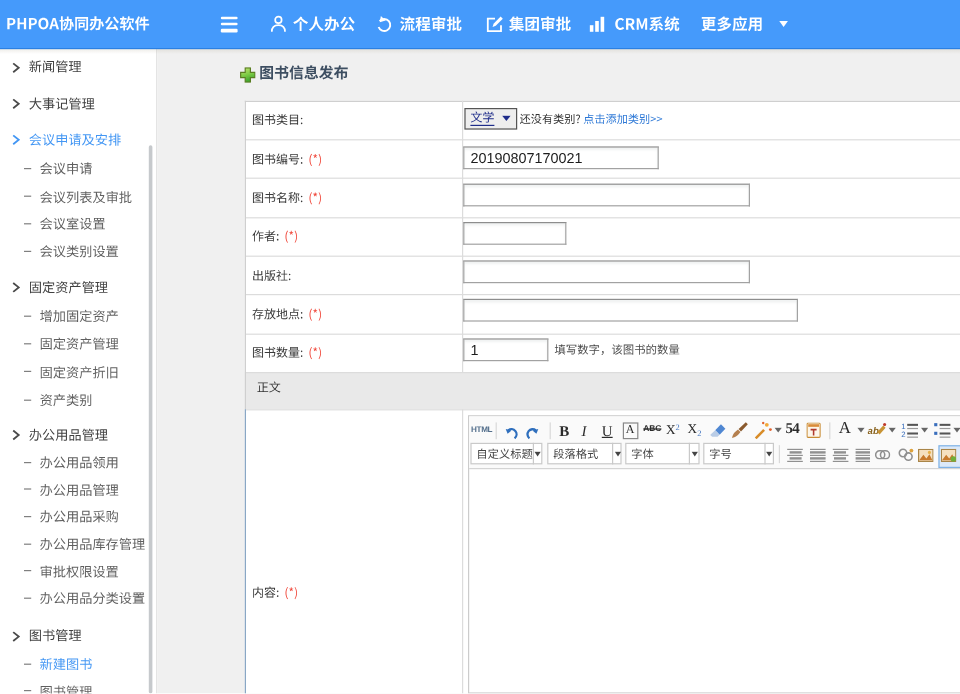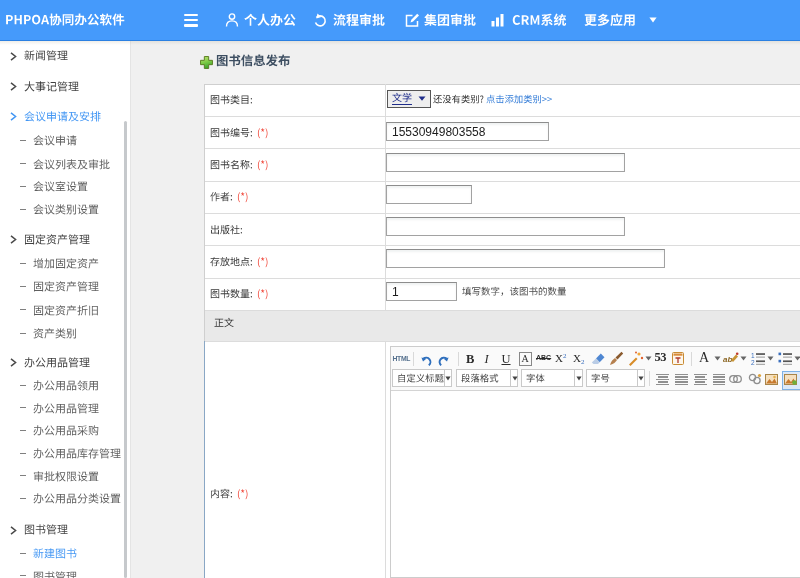--- a/index.html
+++ b/index.html
@@ -235,21 +235,21 @@
 <svg style="position:absolute;left:417.5px;top:95.5px" width="8" height="5" viewBox="0 0 8 5">
     <path d="M0.5 0.5 L7.5 0.5 L4 4.8 Z" fill="#1f2d8a"></path>
   </svg>
 <svg style="position:absolute;left:433.0px;top:91.6px;overflow:visible" width="53" height="15">
     <path transform="translate(0,10.56)" d="M6.3 -4.5C7 -3.9 7.9 -2.9 8.3 -2.4L8.8 -2.9C8.4 -3.4 7.5 -4.3 6.8 -4.9ZM0.8 -7.3C1.3 -6.8 1.9 -6.1 2.2 -5.7L2.8 -6.1C2.5 -6.6 1.8 -7.2 1.3 -7.7ZM3 -7.2V-6.5H5.8C5.1 -5 3.9 -3.7 2.6 -2.9C2.8 -2.8 3 -2.5 3.1 -2.4C3.9 -2.9 4.7 -3.6 5.4 -4.4V-0.6H6.1V-5.4C6.3 -5.8 6.5 -6.1 6.6 -6.5H8.6V-7.2ZM2.3 -4.7H0.4V-4H1.6V-1.1C1.2 -0.9 0.7 -0.5 0.2 0.1L0.7 0.8C1.2 0.1 1.6 -0.5 1.9 -0.5C2.1 -0.5 2.5 -0.1 2.8 0.1C3.5 0.5 4.3 0.6 5.5 0.6C6.5 0.6 8.2 0.6 8.8 0.5C8.9 0.3 9 -0 9.1 -0.2C8.1 -0.1 6.7 -0.1 5.5 -0.1C4.5 -0.1 3.6 -0.1 3 -0.5C2.7 -0.7 2.5 -0.9 2.3 -1Z M10.1 -7.2C10.6 -6.9 11.4 -6.4 11.8 -6.1L12.2 -6.7C11.8 -7 11 -7.4 10.5 -7.7ZM9.6 -4.7C10.2 -4.4 11 -3.9 11.3 -3.7L11.7 -4.2C11.3 -4.5 10.6 -4.9 10 -5.2ZM9.9 0.2 10.5 0.6C11 -0.3 11.6 -1.4 12.1 -2.4L11.6 -2.8C11.1 -1.8 10.4 -0.6 9.9 0.2ZM13.4 -7.5V-6.4C13.4 -5.7 13.2 -4.9 12 -4.4C12.1 -4.3 12.4 -4 12.5 -3.8C13.8 -4.5 14.1 -5.5 14.1 -6.4V-6.8H15.9V-5.4C15.9 -4.7 16.1 -4.4 16.8 -4.4C16.9 -4.4 17.5 -4.4 17.6 -4.4C17.8 -4.4 18.1 -4.4 18.2 -4.4C18.2 -4.6 18.1 -4.9 18.1 -5.1C18 -5.1 17.8 -5.1 17.6 -5.1C17.5 -5.1 17 -5.1 16.8 -5.1C16.7 -5.1 16.6 -5.2 16.6 -5.4V-7.5ZM16.6 -3.1C16.2 -2.3 15.7 -1.7 15.1 -1.3C14.4 -1.8 13.9 -2.4 13.6 -3.1ZM12.5 -3.7V-3.1H13.1L12.9 -3C13.3 -2.2 13.8 -1.5 14.5 -0.9C13.7 -0.4 12.7 -0.1 11.8 0.1C11.9 0.3 12.1 0.5 12.1 0.7C13.2 0.5 14.2 0.1 15 -0.4C15.8 0.1 16.8 0.5 17.8 0.7C17.9 0.5 18.1 0.3 18.3 0.1C17.3 -0.1 16.4 -0.4 15.7 -0.9C16.5 -1.5 17.2 -2.4 17.6 -3.5L17.1 -3.7L17 -3.7Z M22.2 -7.8C22.1 -7.4 22 -7 21.8 -6.6H19.2V-6H21.5C20.9 -4.7 20.1 -3.6 19 -2.8C19.1 -2.7 19.3 -2.4 19.4 -2.3C20 -2.7 20.5 -3.2 21 -3.8V0.7H21.7V-1.1H25.6V-0.1C25.6 0 25.5 0.1 25.4 0.1C25.2 0.1 24.6 0.1 24 0C24.1 0.2 24.2 0.5 24.2 0.7C25 0.7 25.5 0.7 25.8 0.6C26.2 0.5 26.2 0.3 26.2 -0.1V-4.9H21.7C21.9 -5.2 22.1 -5.6 22.3 -6H27.3V-6.6H22.6C22.7 -6.9 22.8 -7.3 22.9 -7.6ZM21.7 -2.7H25.6V-1.7H21.7ZM21.7 -3.3V-4.2H25.6V-3.3Z M34.8 -7.6C34.6 -7.3 34.2 -6.7 33.9 -6.3L34.5 -6.1C34.8 -6.4 35.2 -6.9 35.6 -7.4ZM29.6 -7.3C30 -7 30.4 -6.4 30.6 -6L31.2 -6.4C31 -6.7 30.6 -7.2 30.2 -7.6ZM32.2 -7.8V-6H28.6V-5.4H31.6C30.9 -4.6 29.6 -3.9 28.4 -3.6C28.5 -3.5 28.7 -3.2 28.8 -3.1C30.1 -3.4 31.4 -4.2 32.2 -5.1V-3.5H32.9V-4.9C34.1 -4.3 35.5 -3.6 36.2 -3.1L36.5 -3.7C35.8 -4.1 34.5 -4.8 33.3 -5.4H36.6V-6H32.9V-7.8ZM32.2 -3.3C32.2 -3 32.1 -2.6 32 -2.3H28.5V-1.7H31.8C31.3 -0.8 30.4 -0.2 28.3 0.1C28.5 0.3 28.6 0.6 28.7 0.7C31 0.3 32 -0.4 32.5 -1.6C33.3 -0.3 34.5 0.5 36.4 0.7C36.5 0.5 36.7 0.3 36.9 0.1C35.2 -0.1 33.9 -0.7 33.2 -1.7H36.6V-2.3H32.8C32.8 -2.6 32.9 -3 32.9 -3.3Z M43 -6.7V-1.5H43.7V-6.7ZM45 -7.6V-0.2C45 0 44.9 0 44.8 0.1C44.6 0.1 44.1 0.1 43.4 0C43.5 0.3 43.6 0.6 43.7 0.8C44.5 0.8 45 0.7 45.3 0.6C45.6 0.5 45.7 0.3 45.7 -0.2V-7.6ZM38.7 -6.8H41.1V-5H38.7ZM38.1 -7.4V-4.3H41.8V-7.4ZM39.4 -4.1 39.3 -3.3H37.7V-2.7H39.3C39.1 -1.4 38.7 -0.4 37.5 0.3C37.7 0.4 37.9 0.6 37.9 0.8C39.3 0 39.7 -1.2 39.9 -2.7H41.2C41.1 -0.9 41.1 -0.3 40.9 -0.1C40.8 0 40.7 0 40.6 0C40.5 0 40.1 0 39.7 -0C39.8 0.2 39.9 0.4 39.9 0.7C40.3 0.7 40.7 0.7 40.9 0.6C41.2 0.6 41.3 0.6 41.5 0.4C41.7 0.1 41.8 -0.8 41.9 -3C41.9 -3.1 41.9 -3.3 41.9 -3.3H40L40 -4.1Z M48.2 -2.1H48.9C48.7 -3.5 50.4 -4.1 50.4 -5.4C50.4 -6.5 49.7 -7.1 48.7 -7.1C47.9 -7.1 47.3 -6.7 46.9 -6.2L47.4 -5.8C47.7 -6.2 48.1 -6.4 48.6 -6.4C49.3 -6.4 49.6 -5.9 49.6 -5.4C49.6 -4.3 47.9 -3.7 48.2 -2.1ZM48.6 0.1C48.9 0.1 49.2 -0.1 49.2 -0.5C49.2 -0.9 48.9 -1.2 48.6 -1.2C48.2 -1.2 48 -0.9 48 -0.5C48 -0.1 48.2 0.1 48.6 0.1Z" fill="#333"></path>
   </svg>
 <svg style="position:absolute;left:486.1px;top:91.6px;overflow:visible" width="68" height="15">
     <path transform="translate(0,10.56)" d="M2.2 -4.3H7.1V-2.7H2.2ZM3.2 -1.2C3.3 -0.6 3.4 0.2 3.4 0.7L4.1 0.6C4.1 0.1 4 -0.7 3.8 -1.2ZM5.1 -1.2C5.4 -0.6 5.6 0.2 5.7 0.6L6.4 0.5C6.3 0 6 -0.8 5.7 -1.3ZM7 -1.3C7.4 -0.7 8 0.2 8.2 0.7L8.8 0.4C8.6 -0.1 8.1 -0.9 7.6 -1.5ZM1.6 -1.4C1.4 -0.8 0.9 0 0.4 0.4L1 0.7C1.5 0.2 2 -0.5 2.3 -1.3ZM1.5 -5V-2H7.8V-5H4.9V-6.2H8.5V-6.8H4.9V-7.8H4.2V-5Z M10.7 -2.8V0.2H16.5V0.7H17.2V-2.8H16.5V-0.5H14.3V-3.5H18V-4.2H14.3V-5.7H17.4V-6.4H14.3V-7.8H13.6V-6.4H10.6V-5.7H13.6V-4.2H9.9V-3.5H13.6V-0.5H11.4V-2.8Z M22.4 -2.7C22.2 -2 21.8 -1.2 21.2 -0.7L21.7 -0.3C22.3 -0.9 22.7 -1.7 22.9 -2.5ZM24.6 -2.4C24.8 -1.7 25.1 -0.9 25.2 -0.4L25.8 -0.6C25.7 -1.1 25.4 -1.9 25.1 -2.5ZM25.7 -2.6C26.3 -1.9 26.8 -0.9 27 -0.3L27.6 -0.6C27.4 -1.2 26.8 -2.2 26.3 -2.9ZM23.6 -3.7V-0C23.6 0.1 23.5 0.1 23.4 0.1C23.3 0.1 22.9 0.1 22.4 0.1C22.5 0.3 22.6 0.6 22.6 0.7C23.2 0.7 23.6 0.7 23.9 0.6C24.1 0.5 24.2 0.3 24.2 -0V-3.7ZM19.4 -7.2C19.9 -7 20.6 -6.5 20.9 -6.2L21.3 -6.8C21 -7.1 20.3 -7.5 19.8 -7.7ZM19 -4.7C19.5 -4.5 20.2 -4.1 20.5 -3.8L20.9 -4.3C20.6 -4.6 19.9 -5 19.3 -5.2ZM19.2 0.2 19.8 0.6C20.2 -0.2 20.7 -1.3 21 -2.2L20.5 -2.6C20.1 -1.6 19.5 -0.5 19.2 0.2ZM21.6 -7.3V-6.6H23.7C23.6 -6.2 23.5 -5.8 23.3 -5.4H21.2V-4.7H22.9C22.5 -4 21.8 -3.3 21 -2.9C21.1 -2.8 21.3 -2.5 21.4 -2.4C22.5 -2.9 23.2 -3.7 23.7 -4.7H24.9C25.4 -3.8 26.3 -2.9 27.2 -2.5C27.3 -2.7 27.5 -2.9 27.6 -3.1C26.9 -3.4 26.1 -4 25.6 -4.7H27.5V-5.4H24C24.2 -5.8 24.3 -6.2 24.4 -6.6H27.2V-7.3Z M33.2 -6.7V0.6H33.9V-0.1H35.7V0.5H36.4V-6.7ZM33.9 -0.8V-6H35.7V-0.8ZM29.7 -7.7 29.7 -6H28.4V-5.4H29.7C29.6 -3 29.3 -1 28.2 0.3C28.3 0.4 28.6 0.6 28.7 0.8C30 -0.6 30.3 -2.8 30.4 -5.4H31.8C31.7 -1.8 31.6 -0.5 31.4 -0.2C31.3 -0.1 31.2 -0.1 31.1 -0.1C30.9 -0.1 30.5 -0.1 30.1 -0.1C30.2 0.1 30.3 0.4 30.3 0.6C30.7 0.6 31.2 0.6 31.4 0.6C31.7 0.5 31.9 0.4 32 0.2C32.3 -0.2 32.4 -1.6 32.5 -5.7C32.5 -5.8 32.5 -6 32.5 -6H30.4L30.4 -7.7Z M44.1 -7.6C43.9 -7.3 43.5 -6.7 43.2 -6.3L43.8 -6.1C44.1 -6.4 44.5 -6.9 44.9 -7.4ZM38.9 -7.3C39.3 -7 39.7 -6.4 39.9 -6L40.5 -6.4C40.3 -6.7 39.9 -7.2 39.5 -7.6ZM41.5 -7.8V-6H37.9V-5.4H40.9C40.2 -4.6 38.9 -3.9 37.7 -3.6C37.8 -3.5 38 -3.2 38.1 -3.1C39.4 -3.4 40.7 -4.2 41.5 -5.1V-3.5H42.2V-4.9C43.4 -4.3 44.8 -3.6 45.5 -3.1L45.8 -3.7C45.1 -4.1 43.8 -4.8 42.6 -5.4H45.9V-6H42.2V-7.8ZM41.5 -3.3C41.5 -3 41.4 -2.6 41.3 -2.3H37.8V-1.7H41.1C40.6 -0.8 39.7 -0.2 37.6 0.1C37.8 0.3 37.9 0.6 38 0.7C40.3 0.3 41.3 -0.4 41.8 -1.6C42.6 -0.3 43.8 0.5 45.7 0.7C45.8 0.5 46 0.3 46.2 0.1C44.5 -0.1 43.2 -0.7 42.5 -1.7H45.9V-2.3H42.1C42.1 -2.6 42.2 -3 42.2 -3.3Z M52.3 -6.7V-1.5H53V-6.7ZM54.3 -7.6V-0.2C54.3 0 54.2 0 54.1 0.1C53.9 0.1 53.4 0.1 52.7 0C52.8 0.3 52.9 0.6 53 0.8C53.8 0.8 54.3 0.7 54.6 0.6C54.9 0.5 55 0.3 55 -0.2V-7.6ZM48 -6.8H50.4V-5H48ZM47.4 -7.4V-4.3H51.1V-7.4ZM48.7 -4.1 48.6 -3.3H47V-2.7H48.6C48.4 -1.4 48 -0.4 46.8 0.3C47 0.4 47.2 0.6 47.2 0.8C48.6 0 49 -1.2 49.2 -2.7H50.5C50.4 -0.9 50.4 -0.3 50.2 -0.1C50.1 0 50 0 49.9 0C49.8 0 49.4 0 49 -0C49.1 0.2 49.2 0.4 49.2 0.7C49.6 0.7 50 0.7 50.2 0.6C50.5 0.6 50.6 0.6 50.8 0.4C51 0.1 51.1 -0.8 51.2 -3C51.2 -3.1 51.2 -3.3 51.2 -3.3H49.3L49.3 -4.1Z M56.2 -1.4 60.6 -3.1V-3.8L56.2 -5.5V-4.8L58.3 -4L59.7 -3.5V-3.4L58.3 -2.9L56.2 -2.1Z M61.3 -1.4 65.8 -3.1V-3.8L61.3 -5.5V-4.8L63.5 -4L64.9 -3.5V-3.4L63.5 -2.9L61.3 -2.1Z" fill="#2d78d6"></path>
   </svg>
 <div style="position:absolute;left:386px;top:121.8px;width:162.5px;height:19.5px;background:#fff;border:1px solid #a2a2a2;border-top-color:#8d8d8d;box-sizing:border-box;box-shadow:inset 0 2px 2px rgba(64,90,90,0.08)"></div>
-<div style="position:absolute;left:392px;top:124.5px;width:160px;height:16px;font:12px 'Liberation Sans',sans-serif;color:#1c1c1c">15530949803558</div>
+<div style="position:absolute;left:392px;top:124.5px;width:160px;height:16px;font:12px 'Liberation Sans',sans-serif;color:#1c1c1c">20190807170021</div>
 <div style="position:absolute;left:386px;top:152.9px;width:239px;height:19.0px;background:#fff;border:1px solid #a2a2a2;border-top-color:#8d8d8d;box-sizing:border-box;box-shadow:inset 0 2px 2px rgba(64,90,90,0.08)"></div>
 <div style="position:absolute;left:386px;top:184.9px;width:85.5px;height:19.0px;background:#fff;border:1px solid #a2a2a2;border-top-color:#8d8d8d;box-sizing:border-box;box-shadow:inset 0 2px 2px rgba(64,90,90,0.08)"></div>
 <div style="position:absolute;left:386px;top:217.0px;width:239px;height:19.0px;background:#fff;border:1px solid #a2a2a2;border-top-color:#8d8d8d;box-sizing:border-box;box-shadow:inset 0 2px 2px rgba(64,90,90,0.08)"></div>
 <div style="position:absolute;left:386px;top:249.3px;width:279px;height:19.0px;background:#fff;border:1px solid #a2a2a2;border-top-color:#8d8d8d;box-sizing:border-box;box-shadow:inset 0 2px 2px rgba(64,90,90,0.08)"></div>
 <div style="position:absolute;left:386px;top:282.0px;width:71px;height:19.0px;background:#fff;border:1px solid #a2a2a2;border-top-color:#8d8d8d;box-sizing:border-box;box-shadow:inset 0 2px 2px rgba(64,90,90,0.08)"></div>
 <div style="position:absolute;left:392px;top:284.5px;width:60px;height:16px;font:12px 'Liberation Sans',sans-serif;color:#1c1c1c">1</div>
 <svg style="position:absolute;left:462.0px;top:284.2px;overflow:visible" width="106" height="15">
     <path transform="translate(0,10.78)" d="M6.6 -0.6C7.3 -0.2 8.1 0.4 8.5 0.8L9 0.3C8.6 -0.1 7.7 -0.7 7.1 -1ZM5.1 -1C4.6 -0.6 3.7 -0.1 3 0.3C3.2 0.4 3.4 0.6 3.5 0.8C4.2 0.4 5.1 -0.1 5.7 -0.6ZM5.8 -8C5.8 -7.7 5.7 -7.4 5.7 -7.1H3.6V-6.5H5.6L5.4 -5.9H4V-1.7H3.2V-1H9.1V-1.7H8.3V-5.9H6.1L6.3 -6.5H8.9V-7.1H6.4L6.6 -7.9ZM4.7 -1.7V-2.3H7.6V-1.7ZM4.7 -4.3H7.6V-3.8H4.7ZM4.7 -4.8V-5.4H7.6V-4.8ZM4.7 -3.3H7.6V-2.7H4.7ZM0.3 -1.3 0.6 -0.6C1.4 -0.9 2.3 -1.3 3.3 -1.7L3.1 -2.3L2.1 -1.9V-5H3.2V-5.7H2.1V-7.9H1.5V-5.7H0.4V-5H1.5V-1.7C1 -1.5 0.6 -1.4 0.3 -1.3Z M10.2 -7.5V-5.6H11V-6.8H17.5V-5.6H18.3V-7.5ZM10.4 -2V-1.3H15.8V-2ZM12.3 -6.6C12.1 -5.5 11.8 -3.9 11.5 -3H16.6C16.4 -1.2 16.2 -0.3 15.9 -0.1C15.8 -0 15.7 0 15.5 0C15.2 0 14.6 -0 13.9 -0.1C14.1 0.1 14.1 0.4 14.2 0.6C14.8 0.6 15.4 0.7 15.7 0.6C16.1 0.6 16.3 0.6 16.5 0.3C16.9 -0 17.1 -1 17.3 -3.3C17.3 -3.4 17.3 -3.7 17.3 -3.7H12.4L12.7 -4.9H17.1V-5.5H12.9L13.1 -6.5Z M23.2 -7.8C23 -7.4 22.7 -6.9 22.5 -6.5L23 -6.3C23.2 -6.6 23.5 -7.1 23.8 -7.5ZM19.8 -7.5C20.1 -7.1 20.3 -6.6 20.4 -6.3L21 -6.5C20.9 -6.9 20.6 -7.4 20.4 -7.7ZM22.9 -2.5C22.7 -2 22.4 -1.6 22 -1.2C21.7 -1.4 21.3 -1.6 20.9 -1.7C21.1 -1.9 21.2 -2.2 21.3 -2.5ZM20 -1.5C20.5 -1.3 21 -1 21.5 -0.8C20.9 -0.4 20.2 -0 19.4 0.1C19.5 0.3 19.7 0.5 19.7 0.7C20.6 0.4 21.4 0.1 22.1 -0.5C22.4 -0.3 22.7 -0.1 22.9 0.1L23.4 -0.4C23.2 -0.6 22.9 -0.7 22.6 -0.9C23.1 -1.4 23.5 -2.1 23.7 -2.9L23.3 -3.1L23.2 -3.1H21.6L21.9 -3.6L21.2 -3.7C21.1 -3.5 21.1 -3.3 21 -3.1H19.7V-2.5H20.7C20.5 -2.1 20.2 -1.7 20 -1.5ZM21.4 -8V-6.2H19.5V-5.6H21.2C20.8 -5 20 -4.4 19.4 -4.1C19.5 -4 19.7 -3.8 19.8 -3.6C20.3 -3.9 21 -4.4 21.4 -5V-3.8H22.1V-5.1C22.6 -4.8 23.1 -4.4 23.4 -4.1L23.8 -4.6C23.6 -4.8 22.7 -5.3 22.2 -5.6H24V-6.2H22.1V-8ZM25 -7.9C24.7 -6.2 24.3 -4.6 23.6 -3.6C23.7 -3.5 24 -3.3 24.1 -3.2C24.4 -3.6 24.6 -4 24.8 -4.4C25 -3.5 25.2 -2.6 25.6 -1.9C25.1 -1 24.3 -0.3 23.3 0.2C23.4 0.4 23.6 0.6 23.7 0.8C24.7 0.3 25.4 -0.4 25.9 -1.2C26.4 -0.4 27 0.2 27.7 0.7C27.9 0.5 28.1 0.2 28.2 0.1C27.4 -0.3 26.8 -1 26.3 -1.9C26.8 -2.9 27.2 -4 27.4 -5.5H28V-6.1H25.3C25.4 -6.7 25.5 -7.2 25.6 -7.8ZM26.7 -5.5C26.5 -4.4 26.3 -3.4 26 -2.6C25.6 -3.5 25.3 -4.4 25.2 -5.5Z M32.9 -3.4V-2.9H29.2V-2.2H32.9V-0.1C32.9 0 32.8 0 32.7 0.1C32.5 0.1 31.9 0.1 31.2 0C31.4 0.2 31.5 0.6 31.5 0.8C32.3 0.8 32.8 0.7 33.2 0.6C33.5 0.5 33.6 0.3 33.6 -0.1V-2.2H37.3V-2.9H33.6V-3.2C34.5 -3.6 35.3 -4.3 35.9 -4.9L35.4 -5.3L35.3 -5.2H30.7V-4.6H34.5C34 -4.1 33.4 -3.7 32.9 -3.4ZM32.5 -7.8C32.7 -7.6 32.9 -7.3 33 -7H29.3V-5H30V-6.3H36.5V-5H37.2V-7H33.8C33.7 -7.3 33.5 -7.7 33.2 -8Z M39.5 1C40.5 0.7 41.1 -0.1 41.1 -1.1C41.1 -1.8 40.9 -2.2 40.3 -2.2C39.9 -2.2 39.6 -2 39.6 -1.5C39.6 -1.1 39.9 -0.9 40.3 -0.9L40.5 -0.9C40.4 -0.2 40 0.2 39.3 0.5Z M48.6 -7.5C49.1 -7 49.7 -6.3 49.9 -5.8L50.5 -6.3C50.2 -6.7 49.6 -7.4 49.1 -7.9ZM47.9 -5V-4.3H49.4V-0.8C49.4 -0.3 49.2 -0 49 0.1C49.1 0.2 49.3 0.5 49.4 0.7C49.5 0.5 49.8 0.3 51.2 -0.8C51.2 -0.9 51.1 -1.2 51 -1.4L50.1 -0.8V-5ZM53.1 -7.8C53.3 -7.5 53.5 -7.1 53.6 -6.7H50.9V-6.1H53C52.6 -5.5 52 -4.7 51.8 -4.5C51.6 -4.3 51.3 -4.3 51.1 -4.2C51.2 -4.1 51.3 -3.7 51.4 -3.5C51.5 -3.6 51.8 -3.6 53.8 -3.8C53 -3 52 -2.3 50.9 -1.9C51.1 -1.7 51.3 -1.5 51.4 -1.3C53.2 -2.1 54.7 -3.5 55.6 -5.1L54.9 -5.3C54.8 -5 54.6 -4.7 54.3 -4.4L52.5 -4.3C52.9 -4.8 53.4 -5.5 53.8 -6.1H56.5V-6.7H54.4C54.3 -7.1 54 -7.6 53.8 -8ZM55.7 -3.6C54.7 -2 52.8 -0.6 50.6 0.2C50.7 0.3 50.9 0.6 51 0.8C52.2 0.4 53.2 -0.2 54.1 -0.9C54.8 -0.4 55.5 0.2 55.9 0.7L56.5 0.2C56.1 -0.2 55.3 -0.8 54.7 -1.3C55.4 -1.9 56 -2.6 56.4 -3.3Z M60.6 -2.7C61.3 -2.5 62.3 -2.2 62.8 -1.9L63.1 -2.4C62.6 -2.6 61.6 -2.9 60.9 -3.1ZM59.6 -1.4C60.9 -1.3 62.6 -0.9 63.5 -0.6L63.8 -1.1C62.9 -1.4 61.2 -1.8 59.9 -1.9ZM57.8 -7.6V0.8H58.5V0.4H65V0.8H65.7V-7.6ZM58.5 -0.3V-6.9H65V-0.3ZM60.9 -6.7C60.5 -5.9 59.6 -5.2 58.8 -4.7C59 -4.6 59.2 -4.4 59.3 -4.3C59.6 -4.5 59.9 -4.7 60.2 -5C60.5 -4.7 60.8 -4.4 61.2 -4.1C60.4 -3.7 59.5 -3.5 58.7 -3.3C58.8 -3.2 58.9 -2.9 59 -2.7C59.9 -2.9 60.9 -3.3 61.8 -3.8C62.6 -3.3 63.5 -3 64.4 -2.8C64.5 -3 64.7 -3.2 64.8 -3.4C64 -3.5 63.1 -3.8 62.4 -4.1C63.1 -4.6 63.7 -5.1 64.1 -5.8L63.7 -6L63.6 -6H61.1C61.3 -6.1 61.4 -6.3 61.5 -6.5ZM60.6 -5.3 60.7 -5.4H63.1C62.8 -5 62.3 -4.7 61.8 -4.4C61.3 -4.7 60.9 -5 60.6 -5.3Z M73.3 -7.2C73.9 -6.8 74.7 -6.2 75.1 -5.9L75.5 -6.4C75.1 -6.8 74.3 -7.3 73.7 -7.7ZM67.7 -6.3V-5.6H70.5V-3.8H67.1V-3.1H70.5V0.8H71.2V-3.1H74.7C74.6 -1.7 74.5 -1.1 74.3 -0.9C74.2 -0.8 74.1 -0.8 73.9 -0.8C73.7 -0.8 73 -0.8 72.4 -0.9C72.6 -0.7 72.7 -0.4 72.7 -0.2C73.3 -0.2 73.8 -0.2 74.1 -0.2C74.5 -0.2 74.7 -0.3 74.9 -0.5C75.2 -0.8 75.3 -1.5 75.5 -3.4C75.5 -3.5 75.5 -3.8 75.5 -3.8H74.1V-6.3H71.2V-8H70.5V-6.3ZM71.2 -3.8V-5.6H73.4V-3.8Z M81.2 -4C81.8 -3.3 82.4 -2.4 82.7 -1.8L83.3 -2.2C83 -2.7 82.3 -3.7 81.8 -4.3ZM78.3 -8C78.2 -7.5 78 -6.9 77.9 -6.5H76.8V0.5H77.5V-0.2H80.1V-6.5H78.5C78.7 -6.9 78.9 -7.4 79 -7.9ZM77.5 -5.8H79.5V-3.8H77.5ZM77.5 -0.9V-3.2H79.5V-0.9ZM81.7 -8C81.4 -6.7 80.9 -5.4 80.2 -4.6C80.4 -4.5 80.7 -4.3 80.8 -4.1C81.1 -4.6 81.4 -5.2 81.7 -5.8H84.1C84 -2 83.9 -0.6 83.6 -0.2C83.4 -0.1 83.3 -0.1 83.2 -0.1C82.9 -0.1 82.4 -0.1 81.7 -0.1C81.9 0.1 82 0.4 82 0.6C82.5 0.6 83.1 0.6 83.4 0.6C83.7 0.5 83.9 0.5 84.2 0.2C84.5 -0.3 84.7 -1.8 84.8 -6.1C84.8 -6.2 84.8 -6.5 84.8 -6.5H82C82.1 -6.9 82.3 -7.4 82.4 -7.9Z M89.7 -7.8C89.5 -7.4 89.2 -6.9 89 -6.5L89.5 -6.3C89.7 -6.6 90 -7.1 90.3 -7.5ZM86.3 -7.5C86.6 -7.1 86.8 -6.6 86.9 -6.3L87.5 -6.5C87.4 -6.9 87.1 -7.4 86.9 -7.7ZM89.4 -2.5C89.2 -2 88.9 -1.6 88.5 -1.2C88.2 -1.4 87.8 -1.6 87.4 -1.7C87.6 -1.9 87.7 -2.2 87.8 -2.5ZM86.5 -1.5C87 -1.3 87.5 -1 88 -0.8C87.4 -0.4 86.7 -0 85.9 0.1C86 0.3 86.2 0.5 86.2 0.7C87.1 0.4 87.9 0.1 88.6 -0.5C88.9 -0.3 89.2 -0.1 89.4 0.1L89.9 -0.4C89.7 -0.6 89.4 -0.7 89.1 -0.9C89.6 -1.4 90 -2.1 90.2 -2.9L89.8 -3.1L89.7 -3.1H88.1L88.3 -3.6L87.7 -3.7C87.6 -3.5 87.6 -3.3 87.5 -3.1H86.2V-2.5H87.2C87 -2.1 86.7 -1.7 86.5 -1.5ZM87.9 -8V-6.2H86V-5.6H87.7C87.3 -5 86.5 -4.4 85.9 -4.1C86 -4 86.2 -3.8 86.3 -3.6C86.8 -3.9 87.5 -4.4 87.9 -5V-3.8H88.6V-5.1C89.1 -4.8 89.6 -4.4 89.9 -4.1L90.3 -4.6C90.1 -4.8 89.2 -5.3 88.7 -5.6H90.5V-6.2H88.6V-8ZM91.5 -7.9C91.2 -6.2 90.8 -4.6 90.1 -3.6C90.2 -3.5 90.5 -3.3 90.6 -3.2C90.9 -3.6 91.1 -4 91.3 -4.4C91.5 -3.5 91.7 -2.6 92.1 -1.9C91.6 -1 90.8 -0.3 89.8 0.2C89.9 0.4 90.1 0.6 90.2 0.8C91.2 0.3 91.9 -0.4 92.4 -1.2C92.9 -0.4 93.5 0.2 94.2 0.7C94.4 0.5 94.6 0.2 94.7 0.1C93.9 -0.3 93.3 -1 92.8 -1.9C93.3 -2.9 93.7 -4 93.9 -5.5H94.5V-6.1H91.8C91.9 -6.7 92 -7.2 92.1 -7.8ZM93.2 -5.5C93 -4.4 92.8 -3.4 92.5 -2.6C92.1 -3.5 91.8 -4.4 91.7 -5.5Z M97.4 -6.3H102.1V-5.8H97.4ZM97.4 -7.2H102.1V-6.7H97.4ZM96.7 -7.7V-5.4H102.8V-7.7ZM95.5 -5V-4.4H104V-5ZM97.2 -2.6H99.4V-2H97.2ZM100.1 -2.6H102.4V-2H100.1ZM97.2 -3.5H99.4V-3H97.2ZM100.1 -3.5H102.4V-3H100.1ZM95.4 -0V0.5H104.1V-0H100.1V-0.6H103.3V-1.1H100.1V-1.6H103.1V-4H96.5V-1.6H99.4V-1.1H96.2V-0.6H99.4V-0Z" fill="#4a4a4a"></path>
   </svg>
 <div style="position:absolute;left:390px;top:345.5px;width:420px;height:232.5px;background:#fff;border:1px solid #ccc;box-sizing:border-box"></div>
@@ -282,21 +282,21 @@
   </svg>
 <svg style="position:absolute;left:628px;top:350.5px" width="16" height="15" viewBox="0 0 16 15">
     <path d="M1 13.5 L8 6.5 L9.5 8 L2.5 15 Z" fill="#d88c28"></path>
     <circle cx="11" cy="3" r="1.6" fill="#f2a93b"></circle>
     <circle cx="14" cy="7" r="1.2" fill="#e2622d"></circle>
     <circle cx="8" cy="1.5" r="1" fill="#e2622d"></circle>
   </svg>
 <svg style="position:absolute;left:645px;top:356px" width="7" height="5" viewBox="0 0 7 5">
     <path d="M0.5 0.5 L6.5 0.5 L3.5 4.5 Z" fill="#666"></path>
   </svg>
-<div style="font-family:'Liberation Serif',serif;position:absolute;color:#2b2b2b;left:654.5px;top:349.5px;font-size:12.5px;font-weight:bold;letter-spacing:-0.5px">53</div>
+<div style="font-family:'Liberation Serif',serif;position:absolute;color:#2b2b2b;left:654.5px;top:349.5px;font-size:12.5px;font-weight:bold;letter-spacing:-0.5px">54</div>
 <svg style="position:absolute;left:671.5px;top:351.5px" width="12" height="13" viewBox="0 0 12 13">
     <rect x="0.5" y="0.5" width="11" height="12" rx="1" fill="#fdf6ea" stroke="#c88b33"></rect>
     <rect x="1.5" y="1.5" width="9" height="2.2" fill="#d98c3a"></rect>
     <path d="M3.5 6 H8.5 M6 6 V11" stroke="#b03a2e" stroke-width="1.3" fill="none"></path>
   </svg>
 <div style="position:absolute;left:690.5px;top:351.5px;width:1px;height:14px;background:#d9d9d9"></div>
 <div style="font-family:'Liberation Serif',serif;position:absolute;color:#2b2b2b;left:699px;top:349.5px;font-size:14px">A</div>
 <svg style="position:absolute;left:713.5px;top:356px" width="7" height="5" viewBox="0 0 7 5">
     <path d="M0.5 0.5 L6.5 0.5 L3.5 4.5 Z" fill="#666"></path>
   </svg>

